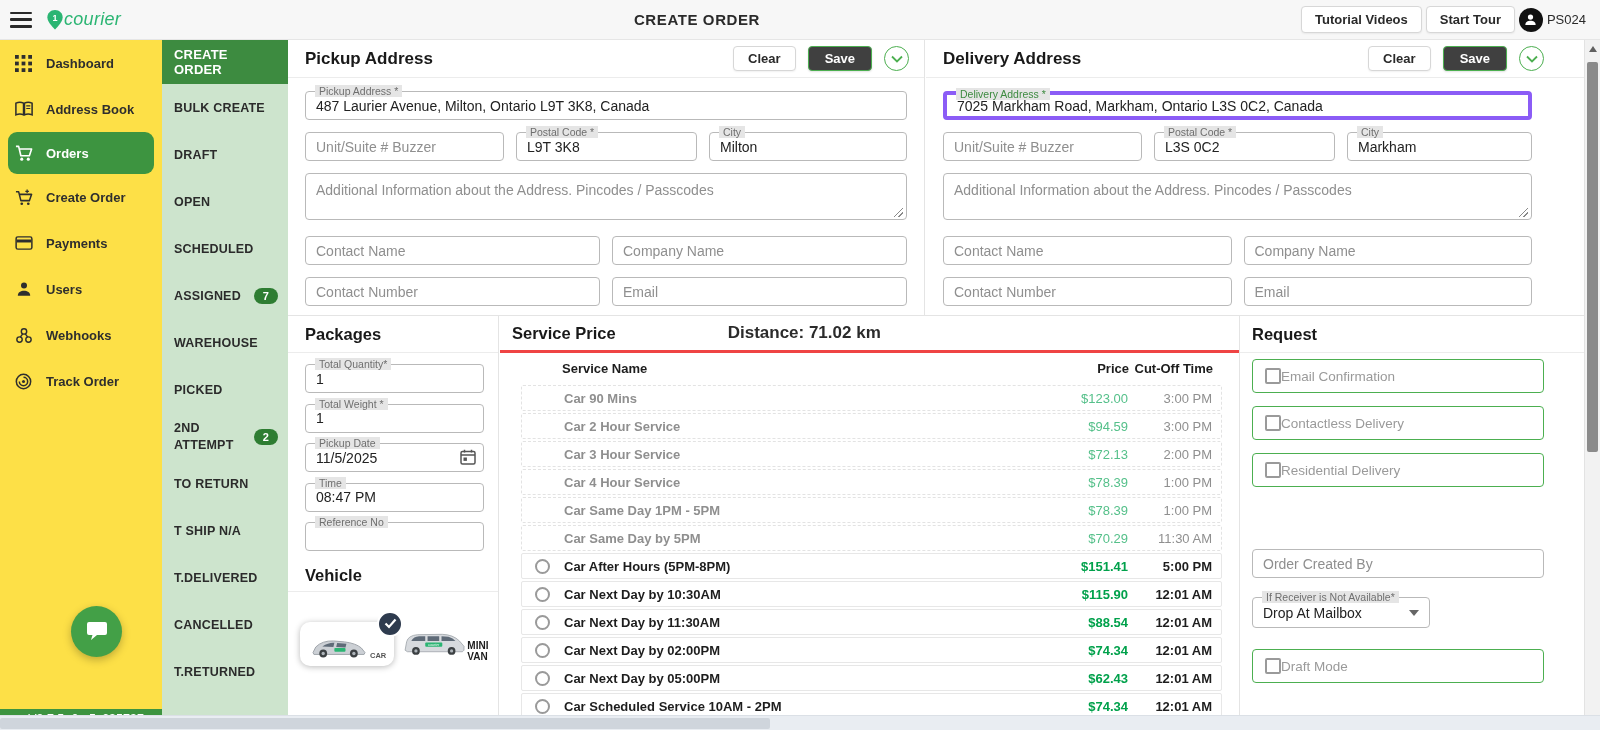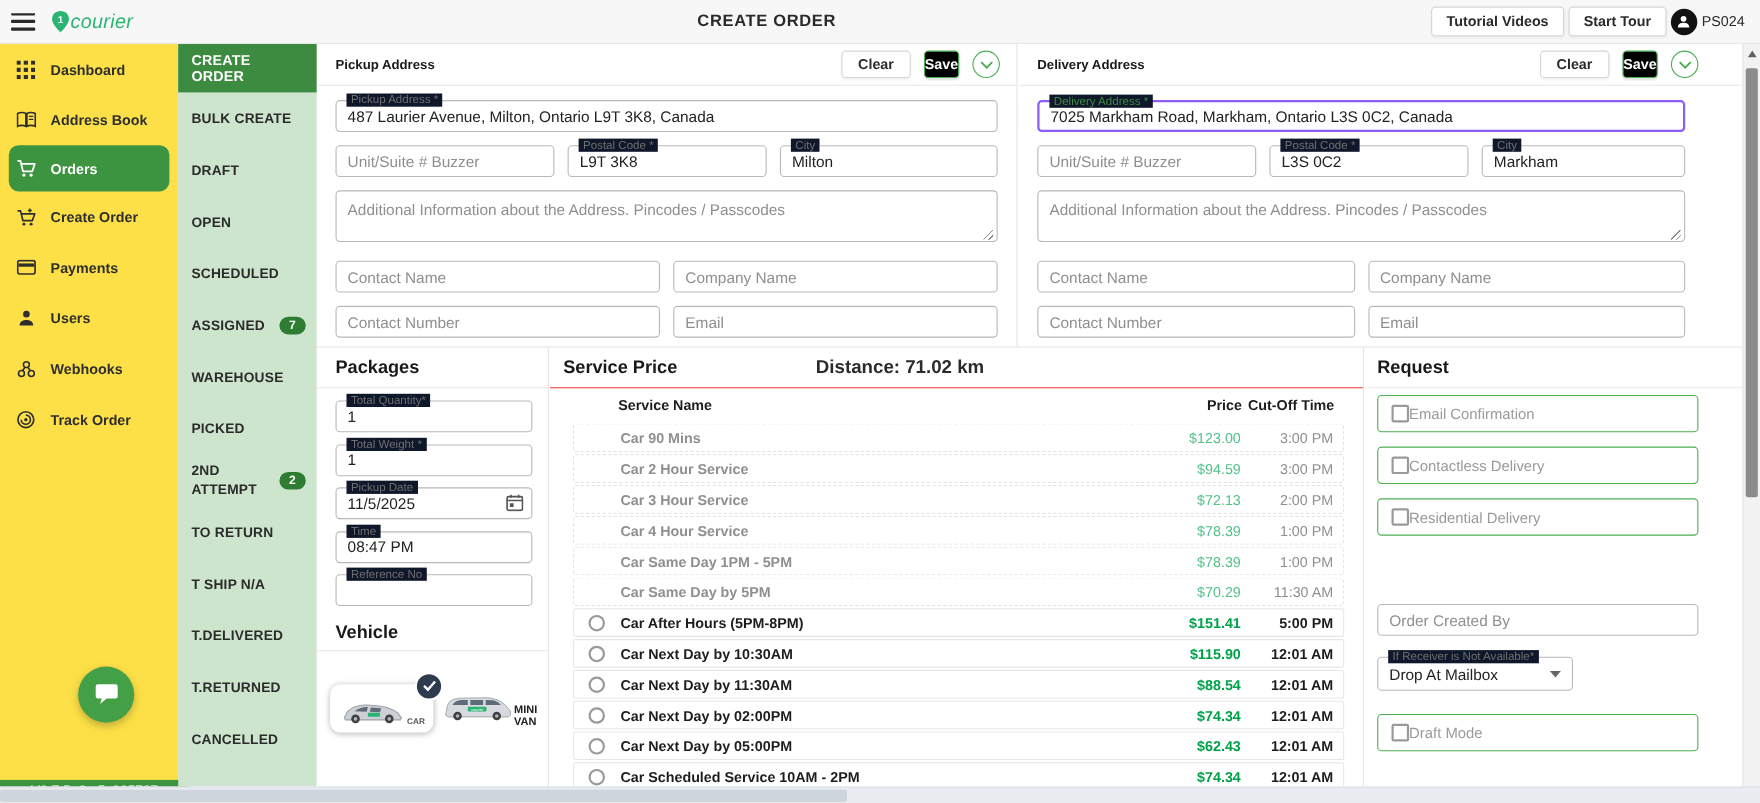--- a/index.html
+++ b/index.html
@@ -41,41 +41,41 @@
     font-size:12.5px; font-weight:600; color:#2b2b2b; letter-spacing:0.2px; cursor:pointer; }
   .status-item.active { height:44px; background:#3d8b40; color:#fff; font-weight:700; font-size:13px; }
   .status-item .sbadge { margin-left:auto; background:#2e7d32; color:#fff; font-size:11px; font-weight:700;
     border-radius:9px; padding:2px 9px; }
   .status-item .two-line { line-height:1.3; }
 
   
   .content { position:absolute; left:288px; top:40px; width:1296px; height:675px; background:#fff; }
 
   .panel-head { height:38px; display:flex; align-items:center; border-bottom:1px solid #ececec; padding:0 15px 0 17px; }
-  .panel-title { font-size:12px; font-weight:700; color:#191919; }
+  .panel-title { font-size:17px; font-weight:700; color:#191919; }
   .ph-actions { margin-left:auto; display:flex; align-items:center; gap:12px; }
   .btn-clear { background:#fff; border:1px solid #d7d7d7; border-radius:4px; padding:4px 14px;
     font-size:13px; font-weight:700; color:#2a2a2a; box-shadow:0 1px 2px rgba(0,0,0,.06); cursor:pointer; }
-  .btn-save { background:#000000; border:1px solid #4caf50; border-radius:4px; padding:4px 0;
+  .btn-save { background:#404040; border:1px solid #4caf50; border-radius:4px; padding:4px 16px;
     font-size:13px; font-weight:700; color:#fff; box-shadow:0 1px 2px rgba(0,0,0,.12); cursor:pointer; }
   .btn-collapse { width:25px; height:25px; border-radius:50%; border:1.5px solid #4caf50; background:#fff;
     display:flex; align-items:center; justify-content:center; cursor:pointer; }
 
   .addr-panel { position:absolute; top:0; height:275px; }
   .addr-panel.pickup { left:0; width:637px; border-right:1px solid #e4e4e4; }
   .addr-panel.delivery { left:638px; width:658px; }
   .addr-body { padding:13px 17px 0 17px; }
   .addr-panel.delivery .addr-body { padding-right:52px; }
 
   .ffield { position:relative; border:1px solid #b9b9b9; border-radius:4px; background:#fff; height:29px; }
-  .ffield > label { position:absolute; top:-7px; left:9px; background:#0f172a; padding:0 4px;
+  .ffield > label { position:absolute; top:-7px; left:9px; background:#e5e5e5; padding:0 4px;
     font-size:10.5px; color:#6f6f6f; white-space:nowrap; }
   .ffield > input, .ffield > .fval { border:none; outline:none; width:100%; height:100%; background:transparent;
     padding:0 10px; font-size:14px; color:#222; font-family:"Liberation Sans", sans-serif; }
-  .ffield.focused { border:2px solid #8b5cf6; }
+  .ffield.focused { border:4px solid #8b5cf6; }
   .ffield.focused > label { color:#3d8b40; }
   .plain-input { border:1px solid #b9b9b9; border-radius:4px; height:29px; width:100%;
     padding:0 10px; font-size:14px; color:#222; outline:none; font-family:"Liberation Sans", sans-serif; }
   .plain-input::placeholder, .ffield input::placeholder, textarea::placeholder { color:#8f8f8f; opacity:1; }
   .frow { display:flex; gap:12px; margin-top:12px; }
   .fta { position:relative; margin-top:12px; }
   .fta textarea { width:100%; height:47px; border:1px solid #b9b9b9; border-radius:4px; resize:none;
     padding:8px 10px; font-size:14px; outline:none; font-family:"Liberation Sans", sans-serif; }
   .resize-grip { position:absolute; right:4px; bottom:7px; width:9px; height:9px;
     background:linear-gradient(135deg, transparent 0 45%, #8a8a8a 45% 53%, transparent 53% 72%, #8a8a8a 72% 80%, transparent 80%); }
@@ -92,21 +92,21 @@
   .vehicle-head { height:30px; display:flex; align-items:end; padding:0 17px 6px 17px; border-bottom:1px solid #ececec; }
   .veh-body { display:flex; align-items:center; gap:8px; padding:10px 6px 0 12px; }
   .veh-card { position:relative; display:flex; flex-direction:row; align-items:flex-end; cursor:pointer;margin-top:20px; }
   .veh-card.selected { background:#fff; border-radius:10px; box-shadow:0 1px 6px rgba(0,0,0,.28); padding:12px 8px 6px 8px; }
   .veh-label { font-size:7.5px; font-weight:700; color:#555; margin-top:3px; }
   .veh-card.minivan .veh-label { font-size:10px; color:#1c1c1c; margin-top:6px; }
   .check-badge { position:absolute; top:-11px; right:-9px; width:26px; height:26px; border-radius:50%;
     background:#2e3b4e; border:2px solid #fff; display:flex; align-items:center; justify-content:center; }
 
   .col-service { position:absolute; left:212px; top:0; width:740px; height:400px; border-right:1px solid #e4e4e4; overflow:hidden; }
-  .svc-head { height:37px; display:flex; align-items:center; gap:14px; border-bottom:1px solid #ef4444; padding:0 12px; }
+  .svc-head { height:37px; display:flex; align-items:center; border-bottom:3px solid #ef4444; padding:0 12px; }
   .svc-distance { font-size:17px; font-weight:700; color:#2b2b2b; margin-left:112px; }
   .svc-cols { display:flex; align-items:center; height:30px; padding:0 26px 0 62px; font-size:13px; font-weight:700; color:#1d1d1d; }
   .svc-cols .c-price { margin-left:auto; width:74px; text-align:right; }
   .svc-cols .c-cut { width:84px; text-align:right; }
   .srow { display:flex; align-items:center; height:26px; margin:2px 17px 0 21px; padding:0 9px 0 9px;
     border:1px solid #e7e7e7; border-radius:2px; font-size:13px; cursor:pointer; }
   .srow.off { border-style:dashed; border-color:#e3e3e3; }
   .srow .radio { width:15px; height:15px; border:2px solid #9a9a9a; border-radius:50%; margin:0 14px 0 4px; flex:0 0 15px; }
   .srow.off .sname { color:#8f8f8f; margin-left:33px; }
   .srow .sname { color:#1d1d1d; font-weight:700; }
@@ -278,22 +278,22 @@
     </div>
     <div class="status-item">WAREHOUSE</div>
     <div class="status-item">PICKED</div>
     <div class="status-item">
       <span class="two-line" style="width:62px;">2ND ATTEMPT</span>
       <span class="sbadge">2</span>
     </div>
     <div class="status-item">TO RETURN</div>
     <div class="status-item">T SHIP N/A</div>
     <div class="status-item">T.DELIVERED</div>
+    <div class="status-item">CANCELLED</div>
     <div class="status-item">T.RETURNED</div>
-    <div class="status-item">CANCELLED</div>
   </div>
 
   <div class="content">
 
     <div class="addr-panel pickup">
       <div class="panel-head">
         <span class="panel-title">Pickup Address</span>
         <span class="ph-actions">
           <button class="btn-clear">Clear</button>
           <button class="btn-save">Save</button>

